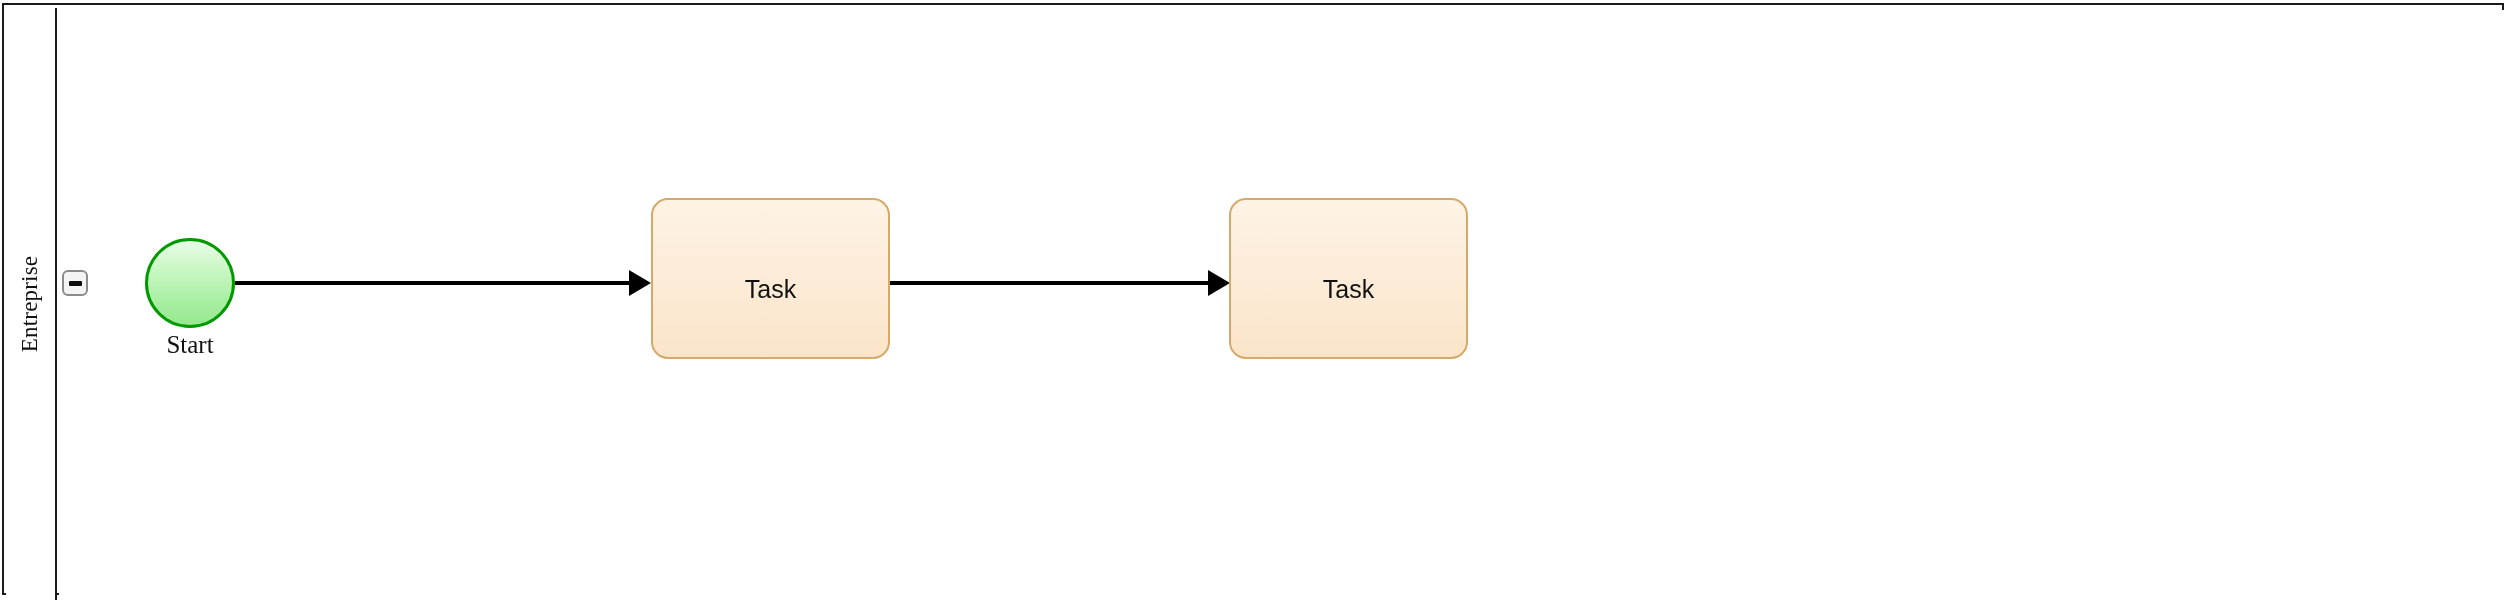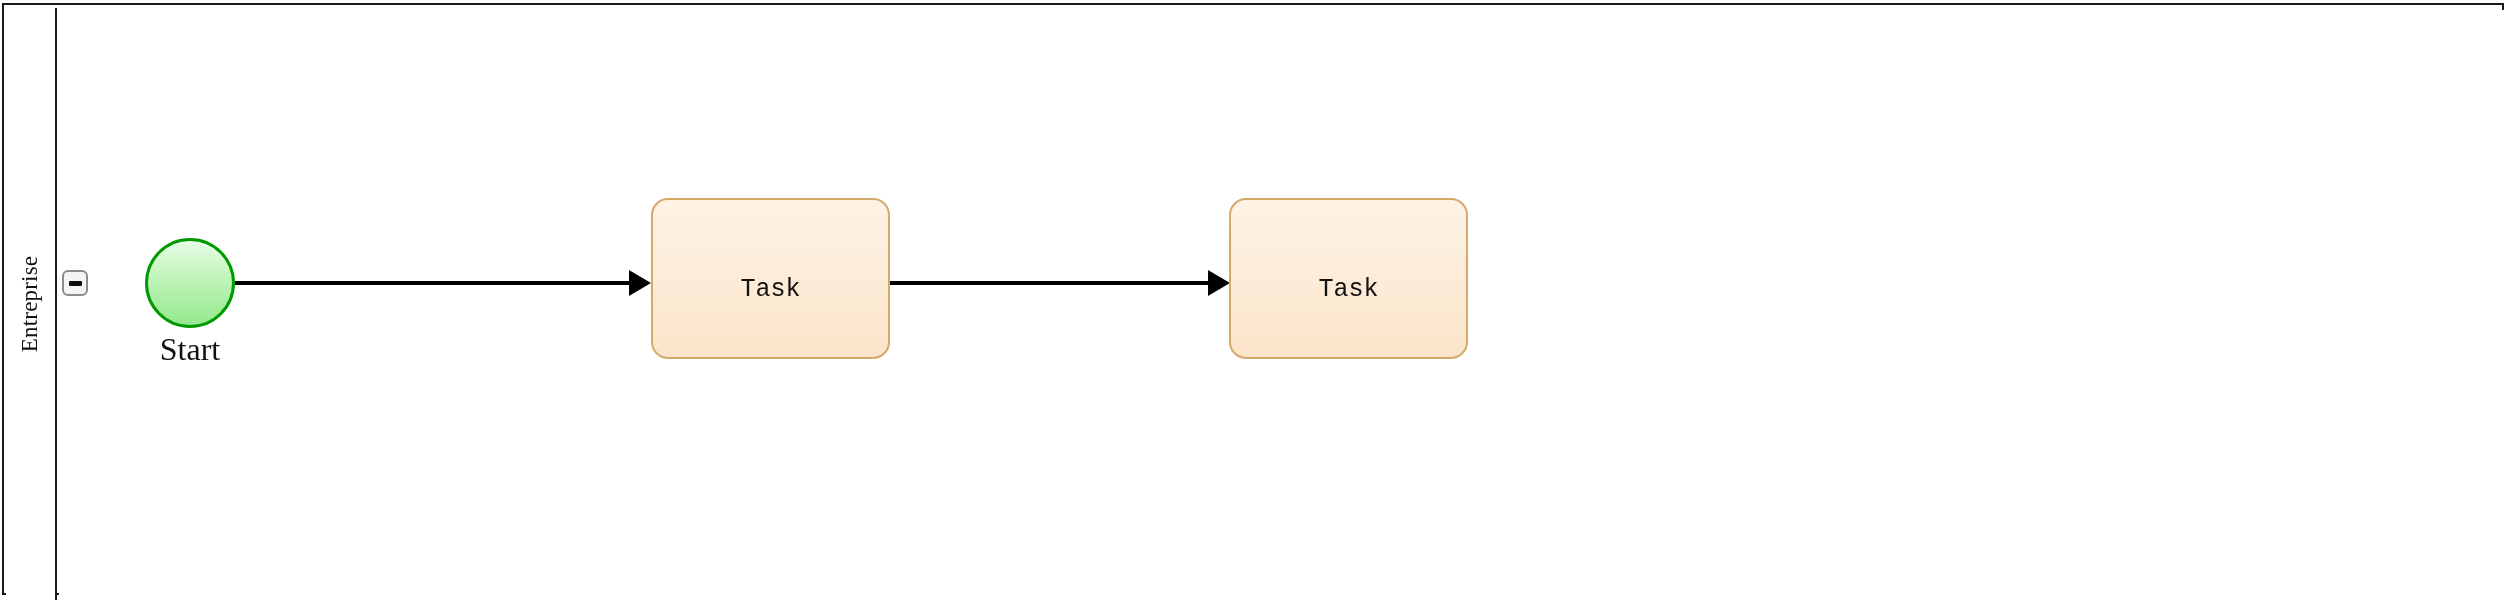--- a/index.html
+++ b/index.html
@@ -98,21 +98,21 @@
     border-radius: 50%;
     border: 3px solid #009900;
     background: linear-gradient(to bottom, #e8fce8 0%, #c9f7c2 35%, #a6eea0 75%, #96e88f 100%);
   }
   .start-label {
     position: absolute;
     left: 100px;
     top: 331px;
     width: 180px;
     text-align: center;
-    font-size: 32px;
+    font-size: 25px;
     color: #111111;
     font-family: "Liberation Serif", "DejaVu Serif", serif;
   }
 
   
   .task {
     position: absolute;
     top: 198px;
     width: 239px;
     height: 161px;
@@ -120,21 +120,21 @@
     border: 2px solid #d4a96a;
     border-radius: 17px;
     background: linear-gradient(to bottom, #fdf3e5 0%, #fcecd9 45%, #fbe5c9 100%);
     display: flex;
     align-items: center;
     justify-content: center;
   }
   .task-label {
     font-size: 25px;
     color: #111111;
-    font-family: Liberation Mono, monospace;
+    font-family: Liberation Sans, sans-serif;
     margin-top: 22px;
   }
   .task-1 { left: 651px; }
   .task-2 { left: 1229px; }
 
   
   .flow {
     position: absolute;
     height: 4px;
     background: #000000;

